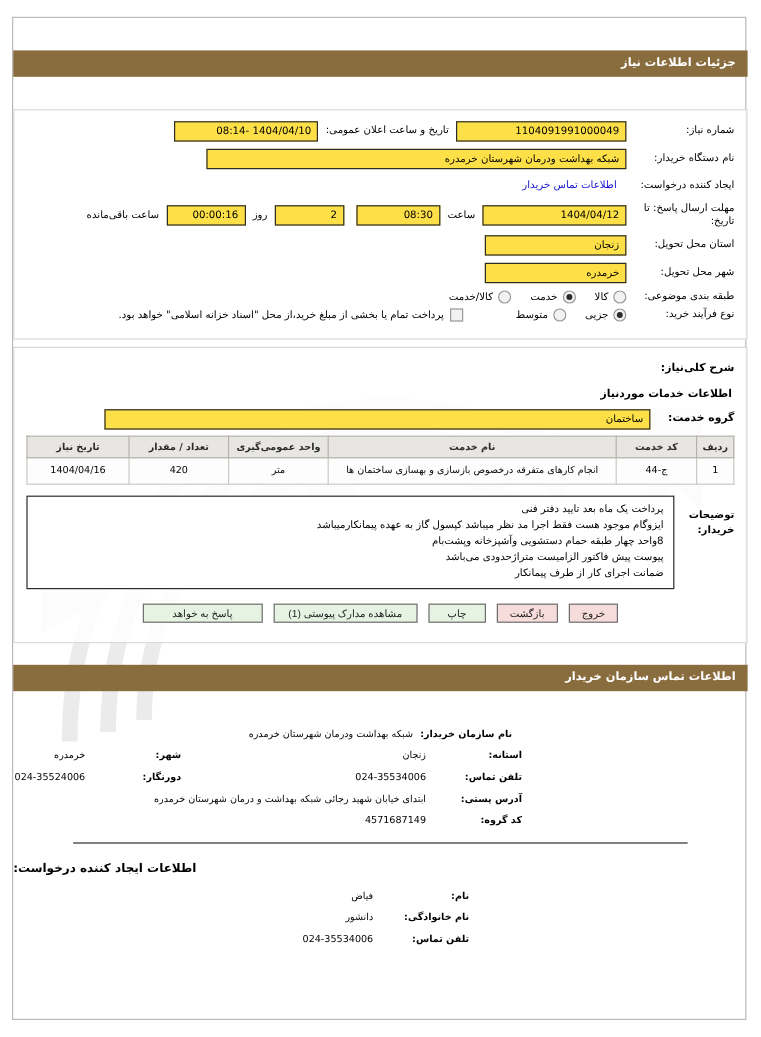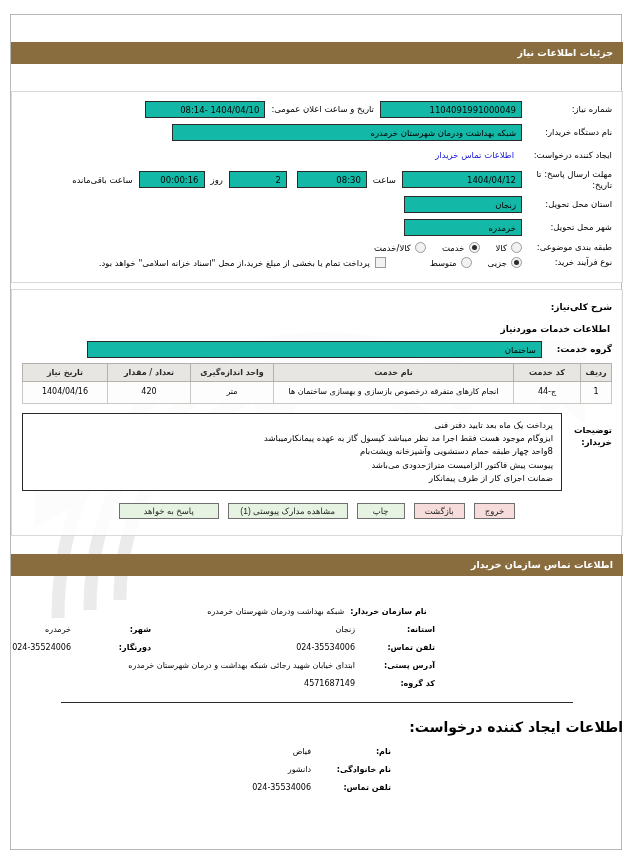--- a/index.html
+++ b/index.html
@@ -83,21 +83,21 @@
     min-width: 90px;
     text-align: right;
     font-size: 8.5px;
     color: #000;
     line-height: 1.25;
     padding-left: 4px;
     box-sizing: border-box;
   }
   .fld {
     border: 1px solid #2b2b2b;
-    background: #14b8a6;
+    background: #fde047;
     height: 17px;
     line-height: 16px;
     font-size: 8.5px;
     padding: 0 5px;
     box-sizing: border-box;
     text-align: right;
     white-space: nowrap;
     overflow: hidden;
   }
   .f-need   { width: 142px; }
@@ -271,22 +271,22 @@
     padding-left: 6px;
   }
   .c-val { white-space: nowrap; }
   .hr {
     border: none;
     border-top: 1px solid #2b2b2b;
     margin: 14px 50px 0 50px;
   }
   .sub-head {
     font-weight: bold;
-    font-size: 14px;
-    text-align: right;
+    font-size: 10px;
+    text-align: left;
     margin-top: 16px;
   }
   .c-row.center { justify-content: center; }
   .w-lbl-a { width: 74px; }
   .w-val-a { width: 120px; text-align: right; }
 </style>
 </head>
 <body>
 
 <div class="page">
@@ -401,21 +401,21 @@
         <div class="bold-lbl">گروه خدمت:</div>
         <div class="fld f-group">ساختمان</div>
       </div>
 
       <table class="goods">
         <thead>
           <tr>
             <th class="c-radif">ردیف</th>
             <th class="c-code">کد خدمت</th>
             <th class="c-name">نام خدمت</th>
-            <th class="c-unit">واحد اندازه‌گیری</th>
+            <th class="c-unit">واحد عمومی‌گیری</th>
             <th class="c-qty">تعداد / مقدار</th>
             <th class="c-date">تاریخ نیاز</th>
           </tr>
         </thead>
         <tbody>
           <tr>
             <td>1</td>
             <td>ج-44</td>
             <td>انجام کارهای متفرقه درخصوص بازسازی و بهسازی ساختمان ها</td>
             <td>متر</td>

